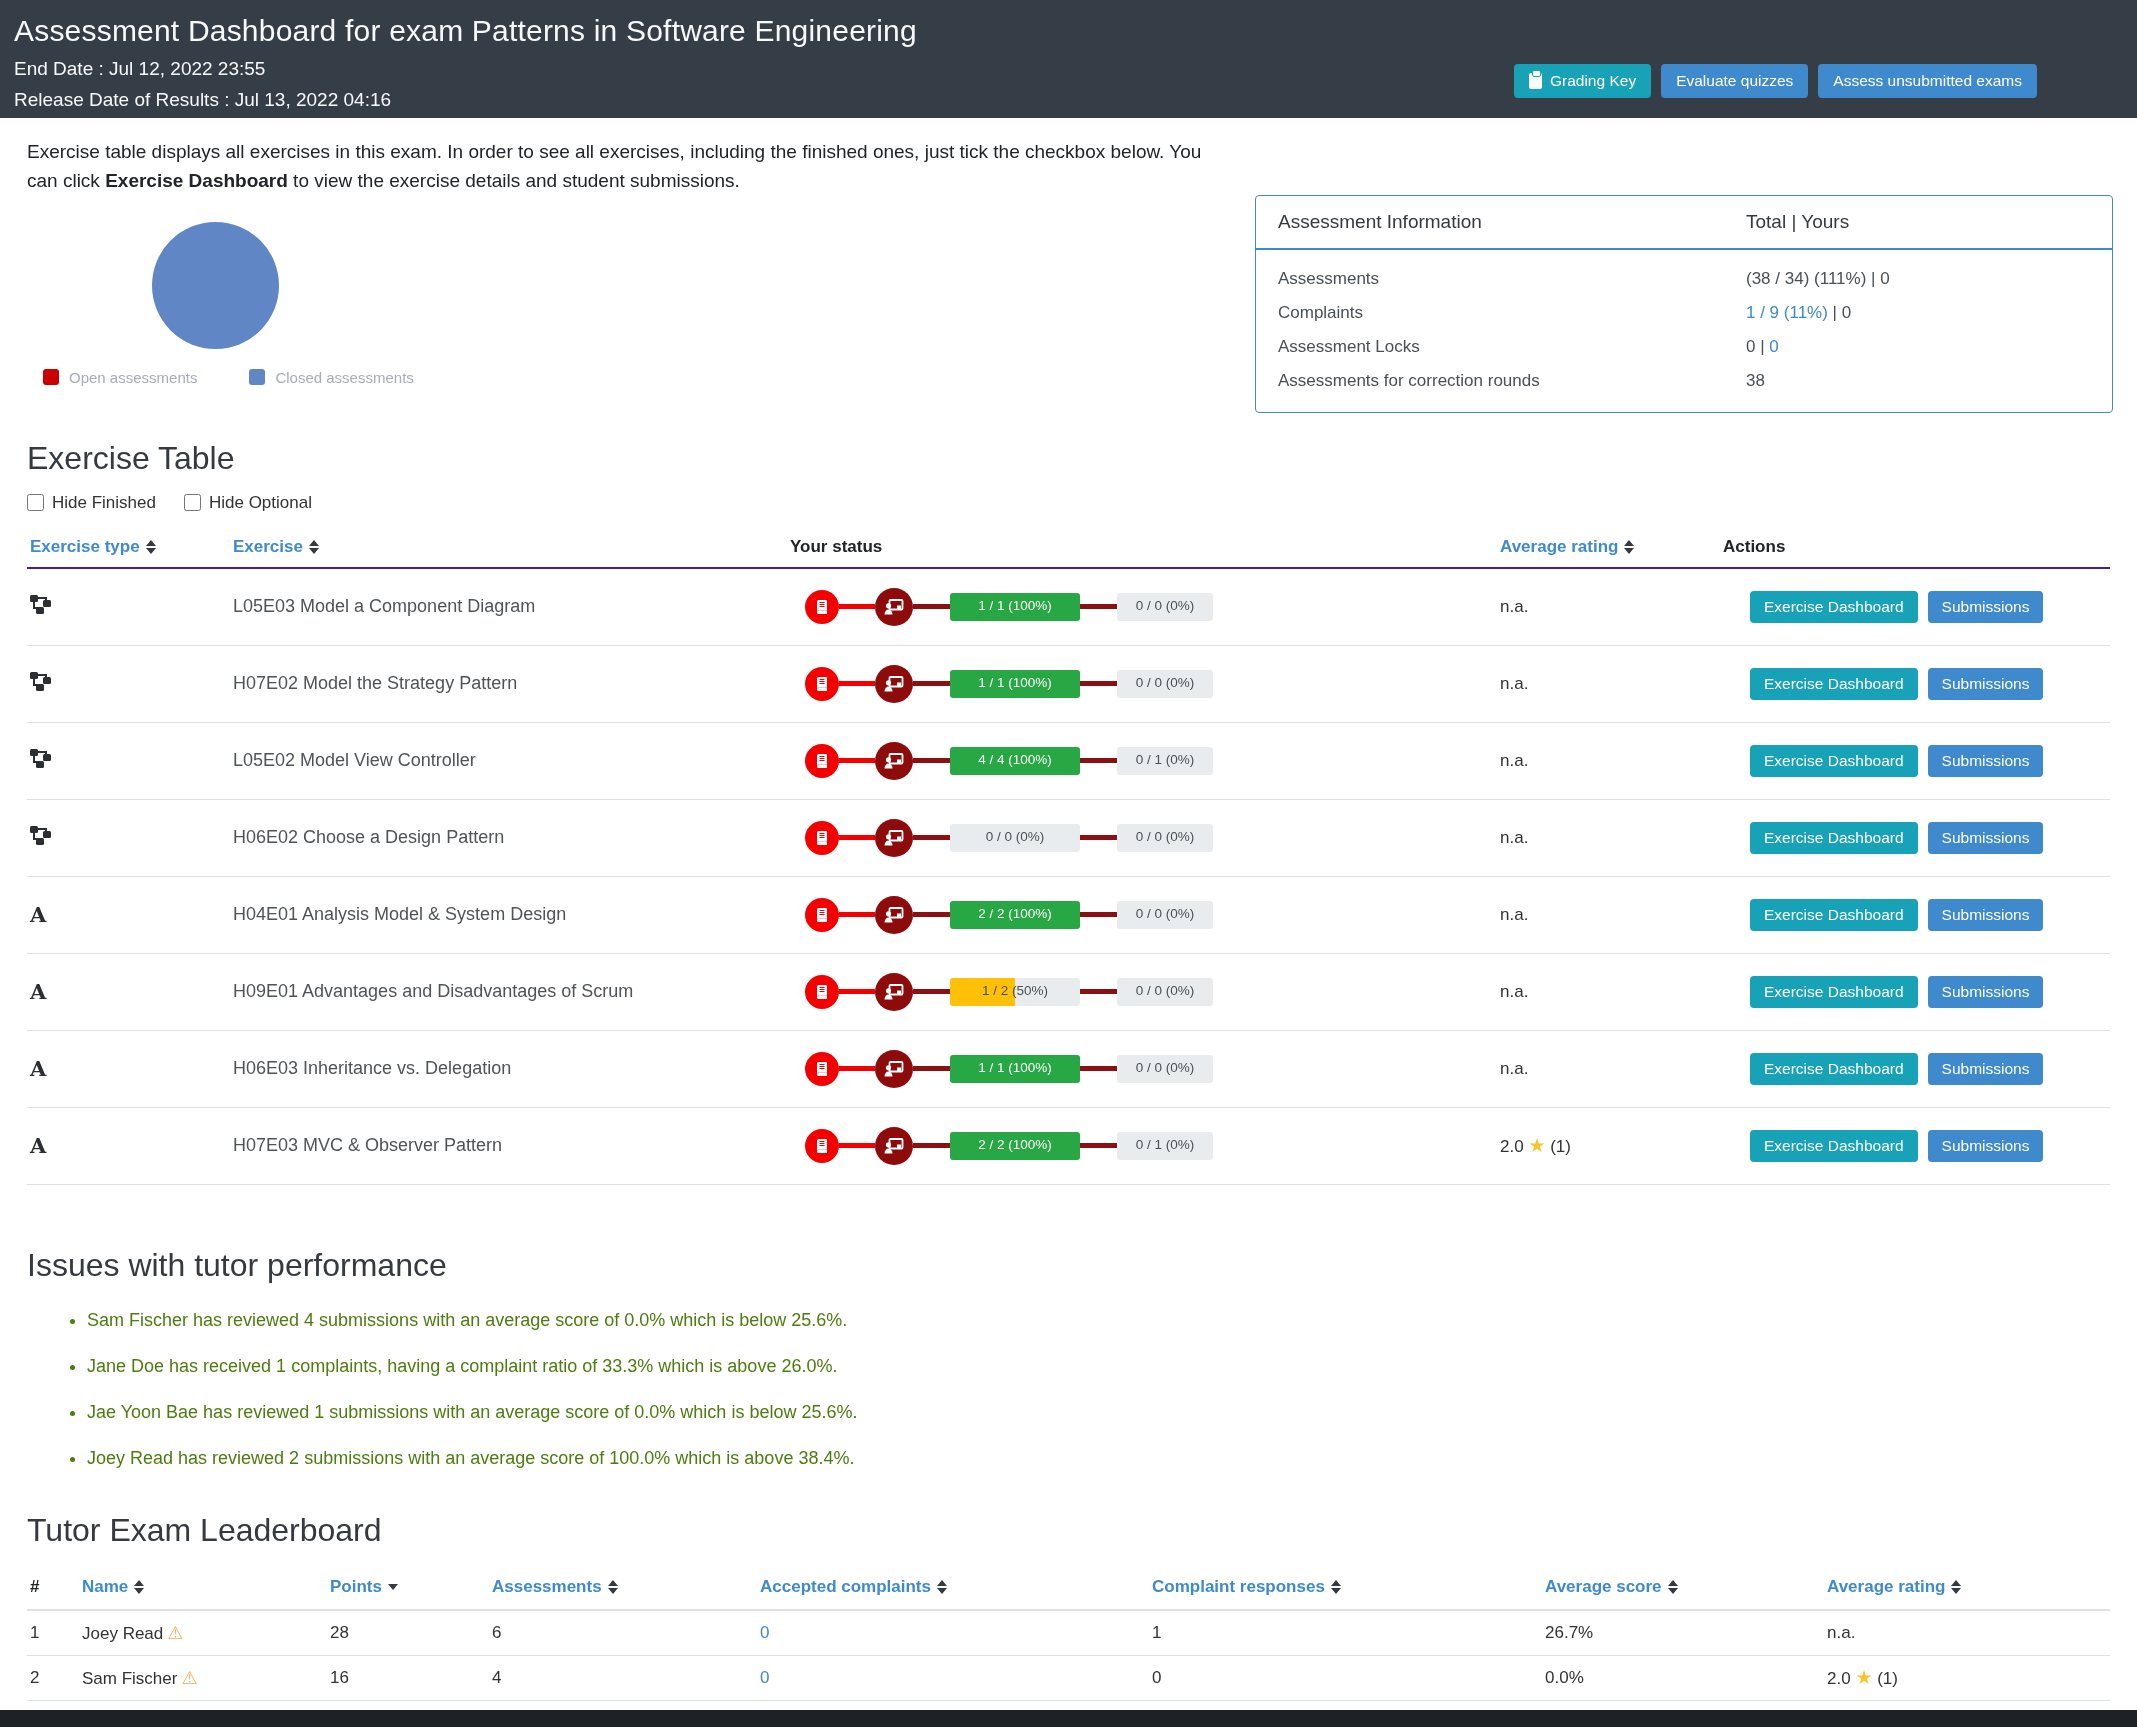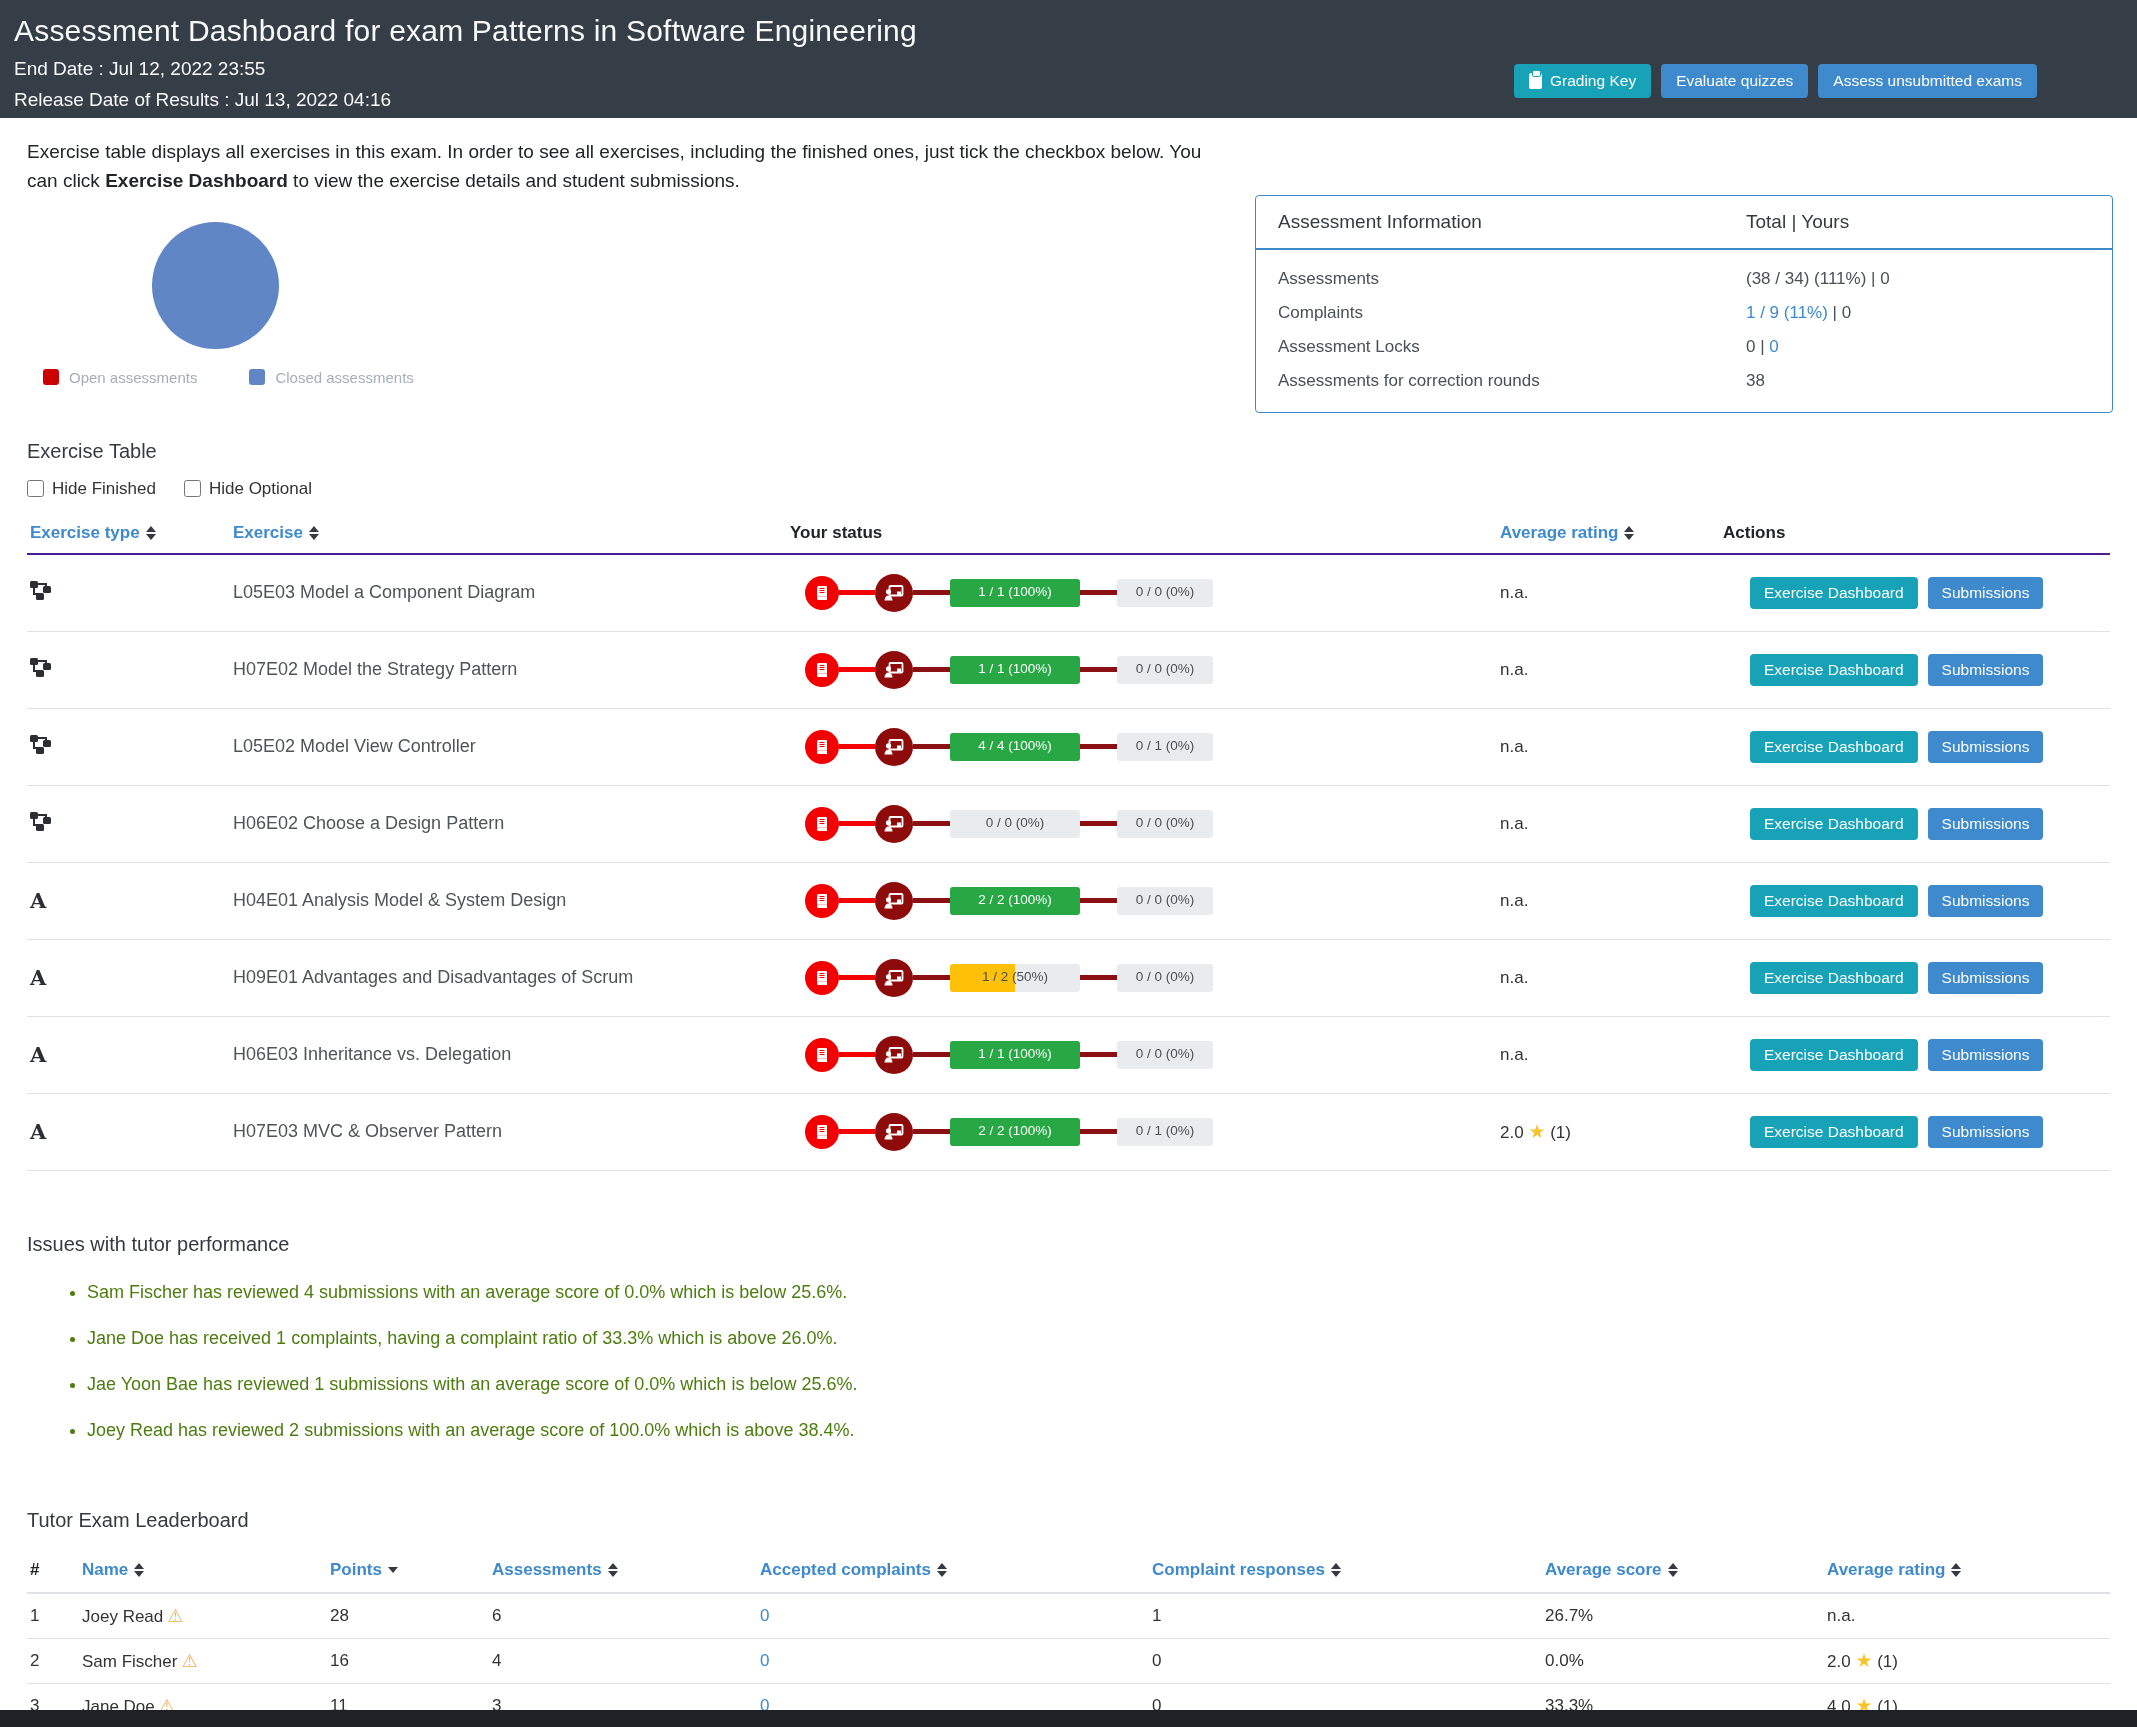--- a/index.html
+++ b/index.html
@@ -31,21 +31,21 @@
   .link-bold { color:#3e8acc; font-weight:400; cursor:pointer; text-decoration:none; }
   
   .pie-wrap { margin:26px 0 0 0; }
   .pie { width:127px; height:127px; border-radius:50%; background:#6186c5; margin-left:125px; }
   .pie-legend { display:flex; gap:52px; margin:20px 0 0 16px; }
   .legend-item { display:flex; align-items:center; gap:10px; font-size:15px; color:#a6adbb; cursor:pointer; }
   .swatch { width:16px; height:16px; border-radius:3px; display:inline-block; }
   .swatch.open { background:#cb0000; }
   .swatch.closed { background:#6186c5; }
   
-  .sec-h { font-size:20px; font-weight:400; color:#343a40; }
+  .sec-h { font-size:32px; font-weight:400; color:#343a40; }
   .ex-table-h { margin-top:54px; }
   
   .cb-row { margin-top:16px; display:flex; gap:28px; font-size:17px; color:#333; }
   .cb-row label { display:flex; align-items:center; gap:8px; cursor:pointer; }
   .cb-row input { width:17px; height:17px; }
   
   .ex-grid { margin-top:18px; }
   .ex-head, .ex-row { display:grid; grid-template-columns:206px 557px 710px 223px auto; align-items:center; }
   .ex-head { font-size:17px; font-weight:700; padding:6px 0 10px 0; border-bottom:2px solid #4c1d95; }
   .ex-head .sortable { color:#3e8acc; cursor:pointer; }
@@ -77,21 +77,21 @@
   .st-bar[data-state="success"] .st-bar-text { color:#fff; }
   .col-rating { font-size:17px; color:#333; }
   .star { color:#f7c52b; font-size:19px; }
   .col-actions { display:flex; gap:10px; padding-left:27px; }
   .col-actions .btn { padding:7px 14px; }
   
   .issues-h { margin-top:62px; }
   .issues-list { margin:26px 0 0 60px; }
   .issues-list li { font-size:18px; color:#4d7c0f; margin-bottom:25px; }
   
-  .lb-h { margin-top:68px; }
+  .lb-h { margin-top:43px; }
   .lb-head, .lb-row { display:grid; grid-template-columns:55px 248px 162px 268px 392px 393px 282px auto; align-items:center; }
   .lb-head { margin-top:28px; font-size:17px; font-weight:700; padding-bottom:12px; border-bottom:2px solid #dee2e6; }
   .lb-head .sortable { color:#3e8acc; cursor:pointer; }
   .lb-head .plain { color:#212529; }
   .lb-row { height:45px; border-bottom:1px solid #dee2e6; font-size:17px; color:#333; }
   .warn { color:#f0ad4e; font-size:18px; margin-left:4px; }
   
   .footer-bar { position:absolute; left:0; right:0; bottom:0; height:17px; background:#1e2227; }
   svg .fill-w { fill:#fff; }
 </style>

